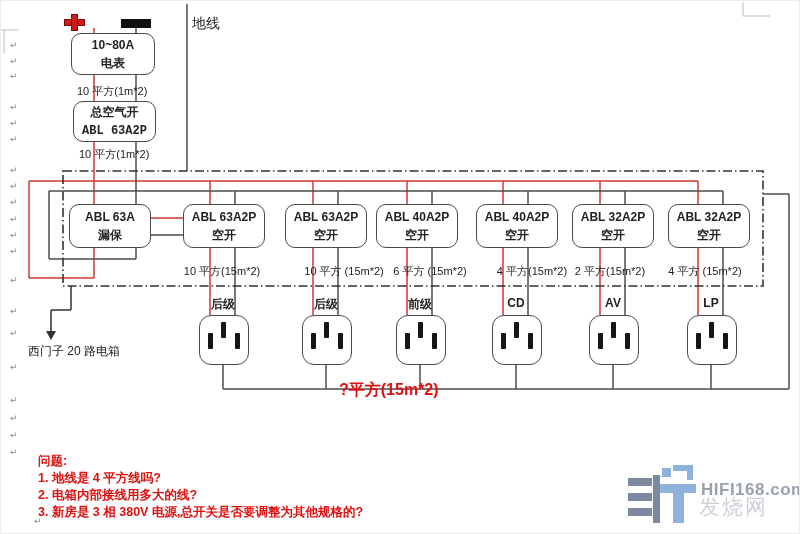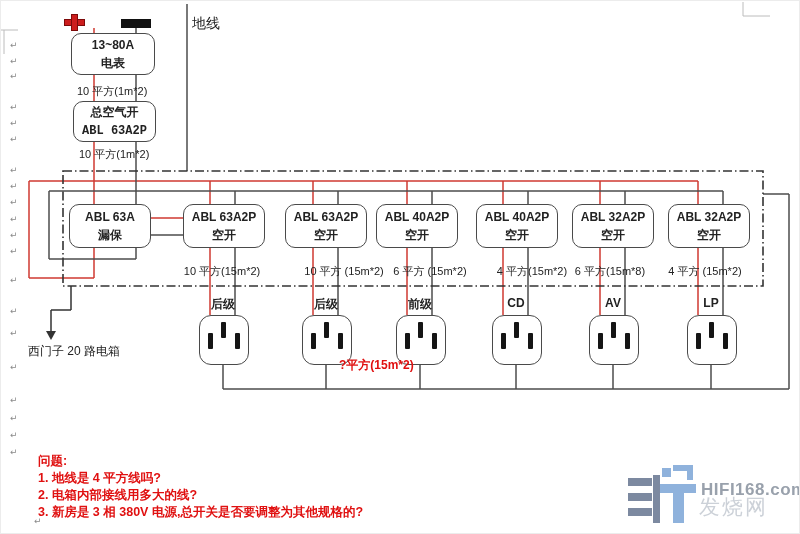--- a/index.html
+++ b/index.html
@@ -21,21 +21,21 @@
     border:1.6px solid #4a4a4a;border-radius:12px;}
   .slot{position:absolute;background:#151515;width:5px;height:16px;border-radius:1px;}
   .slot.c{left:21px;top:6px;} .slot.l{left:8px;top:17px;} .slot.r{left:35px;top:17px;}
   .lbl{position:absolute;z-index:3;white-space:nowrap;}
   .ground-lbl{left:191px;top:14px;font-size:14px;}
   .wire1{left:76px;top:83px;font-size:11px;}
   .wire2{left:78px;top:146px;font-size:11px;}
   .bwire{top:263px;font-size:11px;transform:translateX(-50%);}
   .slabel{top:295px;font-size:12px;font-weight:bold;transform:translateX(-50%);}
   .panel-note{left:27px;top:342px;font-size:12px;}
-  .busq{left:338px;top:356px;font-size:12px;font-weight:bold;color:#e01010;}
+  .busq{left:338px;top:379px;font-size:16px;font-weight:bold;color:#e01010;}
   .questions{position:absolute;left:37px;top:452px;z-index:3;color:#e01010;font-weight:bold;
     font-size:12.5px;line-height:17px;}
   .q-item{}
   .pmark{position:absolute;z-index:3;left:9px;color:#8a8a8a;font-size:9px;line-height:9px;}
   .icon-live{position:absolute;z-index:3;left:63px;top:13px;width:21px;height:17px;}
   .icon-live .h{position:absolute;left:0;top:5px;width:21px;height:7px;background:#cc1d1d;border:1px solid #7d0a0a;box-sizing:border-box;}
   .icon-live .v{position:absolute;left:7px;top:0;width:7px;height:17px;background:#cc1d1d;border:1px solid #7d0a0a;box-sizing:border-box;}
   .icon-neutral{position:absolute;z-index:3;left:120px;top:18px;width:30px;height:9px;background:#111;}
   .watermark{position:absolute;left:620px;top:452px;width:180px;height:78px;z-index:3;}
   .wm-b{position:absolute;}
@@ -84,21 +84,21 @@
   </div>
   <div class="icon-neutral"></div>
 
   <div class="lbl ground-lbl">地线</div>
   <div class="lbl wire1">10 平方(1m*2)</div>
   <div class="lbl wire2">10 平方(1m*2)</div>
   <div class="lbl panel-note">西门子 20 路电箱</div>
   <div class="lbl busq">?平方(15m*2)</div>
 
   <div class="box meter">
-    <div>13~80A</div>
+    <div>10~80A</div>
     <div>电表</div>
   </div>
   <div class="box mainsw">
     <div>总空气开</div>
     <div>ABL 63A2P</div>
   </div>
 
   <div class="box breaker" style="left:68px">
     <div>ABL 63A</div>
     <div>漏保</div>
@@ -125,21 +125,21 @@
   </div>
   <div class="box breaker" style="left:667px">
     <div>ABL 32A2P</div>
     <div>空开</div>
   </div>
 
   <div class="lbl bwire" style="left:221px">10 平方(15m*2)</div>
   <div class="lbl bwire" style="left:343px">10 平方 (15m*2)</div>
   <div class="lbl bwire" style="left:429px">6 平方 (15m*2)</div>
   <div class="lbl bwire" style="left:531px">4 平方(15m*2)</div>
-  <div class="lbl bwire" style="left:609px">6 平方(15m*8)</div>
+  <div class="lbl bwire" style="left:609px">2 平方(15m*2)</div>
   <div class="lbl bwire" style="left:704px">4 平方 (15m*2)</div>
 
   <div class="lbl slabel" style="left:222px">后级</div>
   <div class="lbl slabel" style="left:325px">后级</div>
   <div class="lbl slabel" style="left:419px">前级</div>
   <div class="lbl slabel" style="left:515px">CD</div>
   <div class="lbl slabel" style="left:612px">AV</div>
   <div class="lbl slabel" style="left:710px">LP</div>
 
   <div class="socket" style="left:198px">

